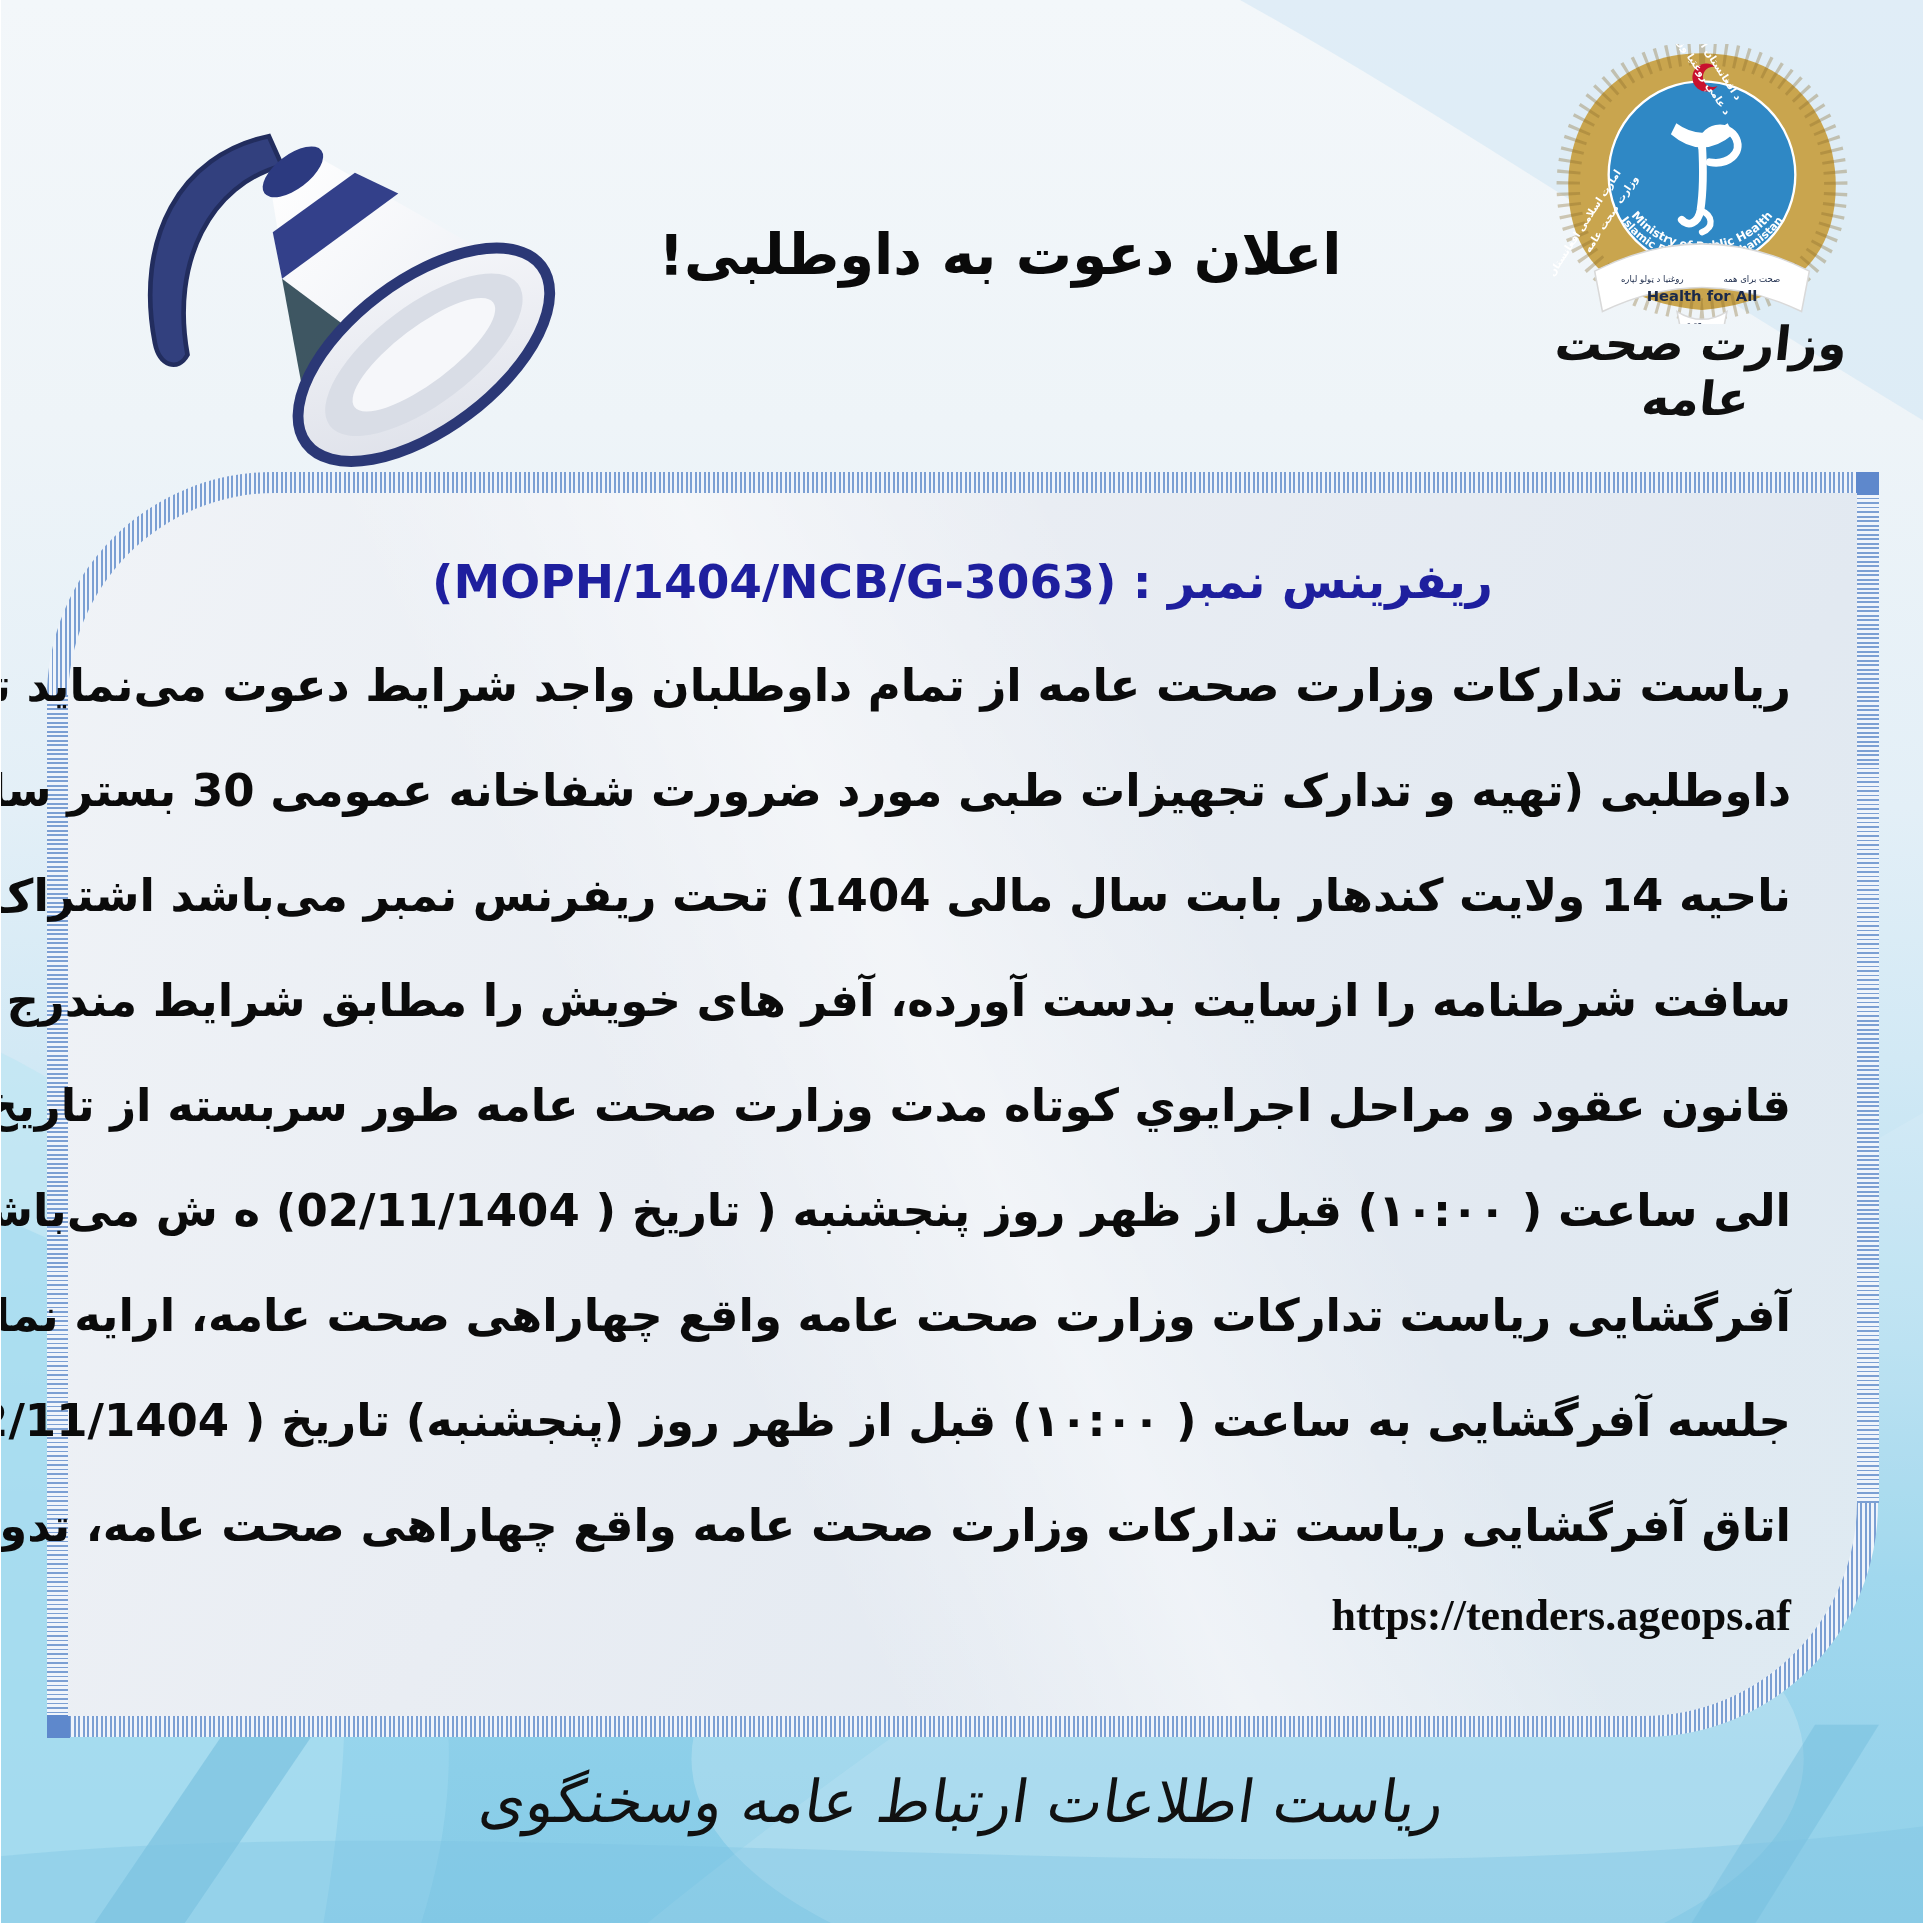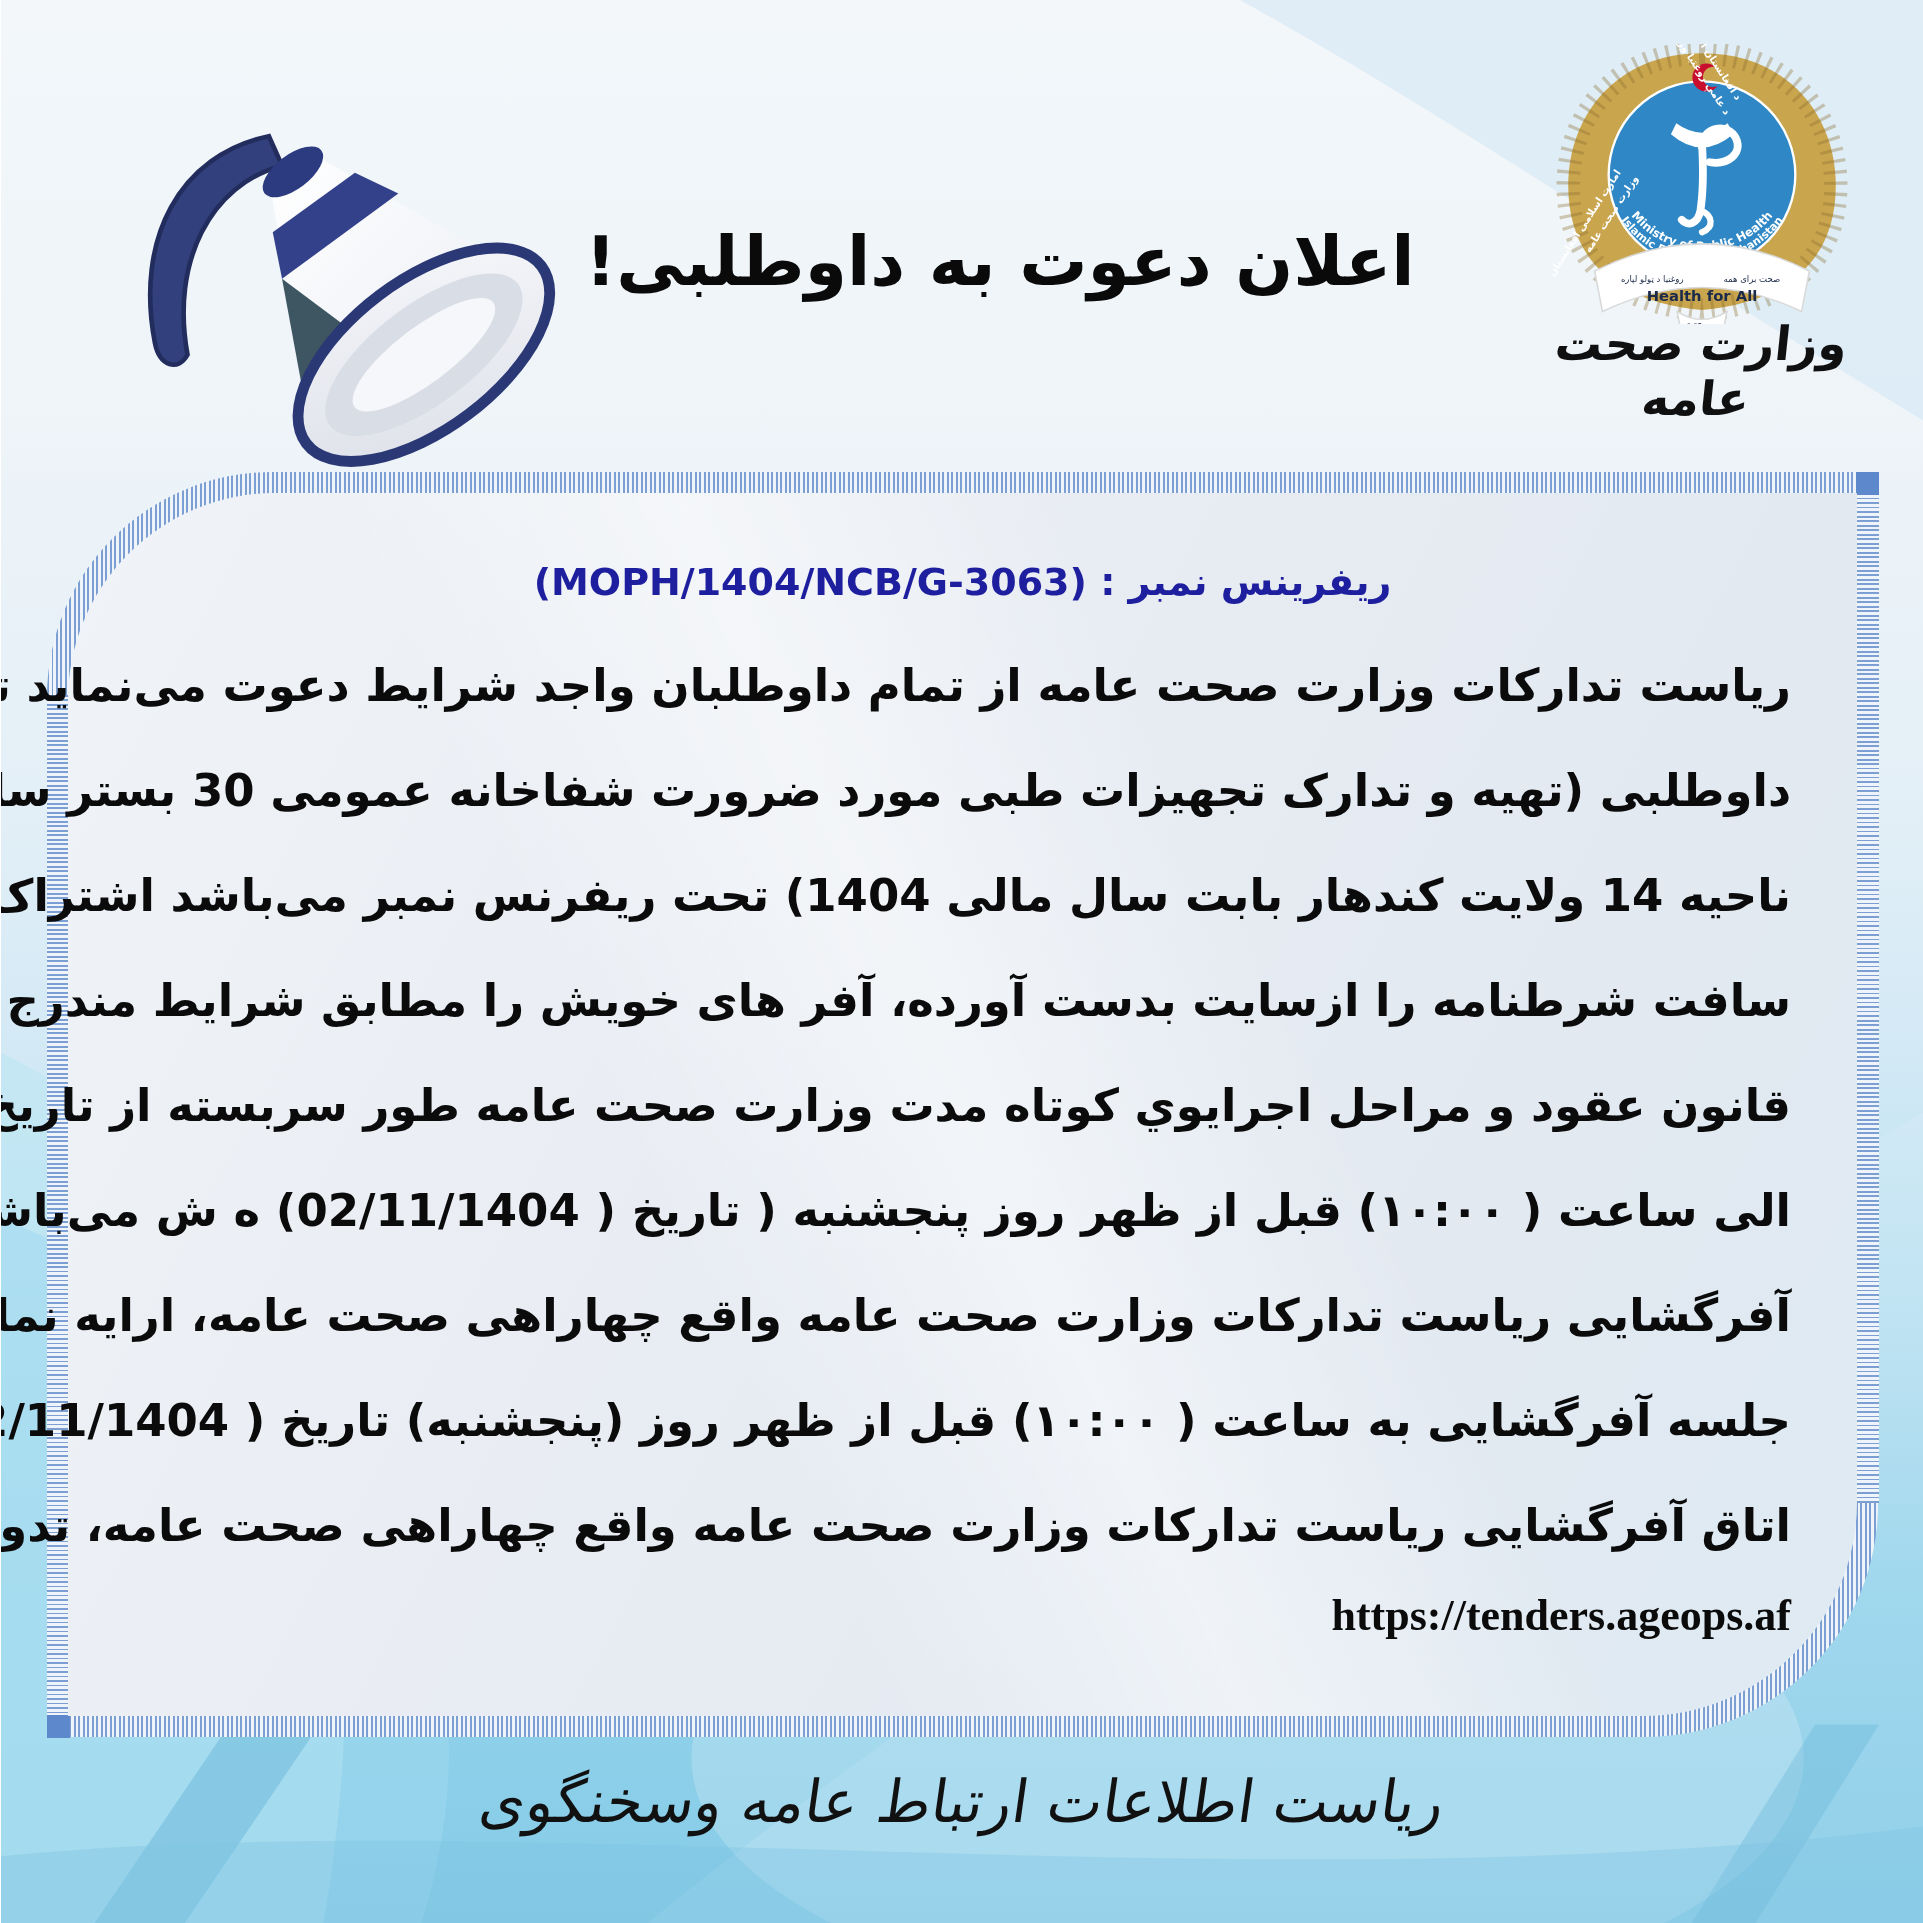--- a/index.html
+++ b/index.html
@@ -6,21 +6,21 @@
   body{width:1924px;height:1924px;overflow:hidden;font-family:"DejaVu Sans",sans-serif;}
   .stage{position:relative;width:1924px;height:1924px;overflow:hidden;
          background:linear-gradient(180deg,#f3f7fa 0%,#eef4f8 22%,#e3eff7 42%,#d2e9f5 55%,#b5dff1 70%,#97d4ec 82%,#8ccfe9 92%,#86cbe7 100%);}
   .bg-waves{position:absolute;left:0;top:0;width:1924px;height:1924px;}
 
   
   .megaphone{position:absolute;left:79px;top:90px;width:496px;height:421px;}
 
   
   .title{position:absolute;left:519px;top:222px;width:962px;text-align:center;
-         font-size:68px;font-weight:bold;color:#0a0a0a;direction:rtl;letter-spacing:0;}
+         font-size:56px;font-weight:bold;color:#0a0a0a;direction:rtl;letter-spacing:0;}
 
   
   .logo{position:absolute;left:1553px;top:44px;width:298px;height:280px;}
   .logo-callig{position:absolute;left:1518px;top:316px;width:361px;text-align:center;
                font-size:47px;font-weight:bold;color:#101010;direction:rtl;transform:skewX(-6deg);}
 
   
   .card-frame{position:absolute;left:47px;top:472px;width:1831px;height:1265px;
               border-radius:225px 0 233px 0;
               background:repeating-linear-gradient(90deg,#7b9fd3 0 1.9px,#eff4fb 1.9px 4.5px);}
@@ -32,21 +32,21 @@
   .corner-tr{left:1856px;top:472px;}
   .corner-bl{left:47px;top:1715px;}
   .card-inner{position:absolute;left:68px;top:493px;width:1789px;height:1223px;
               border-radius:207px 0 214px 0;
               background:linear-gradient(118deg,#f0f3f7 0%,#e9edf3 40%,#e2e9f1 75%,#deeaf2 100%);}
   .card-inner:after{content:"";position:absolute;inset:0;border-radius:inherit;
               background:linear-gradient(65deg,rgba(255,255,255,0) 35%,rgba(255,255,255,.45) 50%,rgba(255,255,255,0) 66%);}
 
   .card-content{position:absolute;left:68px;top:493px;width:1789px;height:1223px;
                 box-sizing:border-box;padding:44px 66px 0 66px;direction:rtl;z-index:3;}
-  .ref-line{text-align:center;font-size:38px;font-weight:bold;color:#1e1f9e;
+  .ref-line{text-align:center;font-size:47px;font-weight:bold;color:#1e1f9e;
             height:96px;line-height:90px;direction:rtl;}
   .line{font-size:45px;font-weight:bold;color:#0b0b0b;line-height:105px;height:105px;
         direction:rtl;white-space:nowrap;}
   .line.justify{text-align:justify;text-align-last:justify;}
   .line.center{text-align:center;}
   .url-line{text-align:right;font-size:44px;font-weight:bold;color:#0b0b0b;
             font-family:"Liberation Serif","DejaVu Serif",serif;line-height:75px;height:75px;direction:ltr;}
 
   
   .footer-callig{position:absolute;left:436px;top:1767px;width:1052px;text-align:center;

